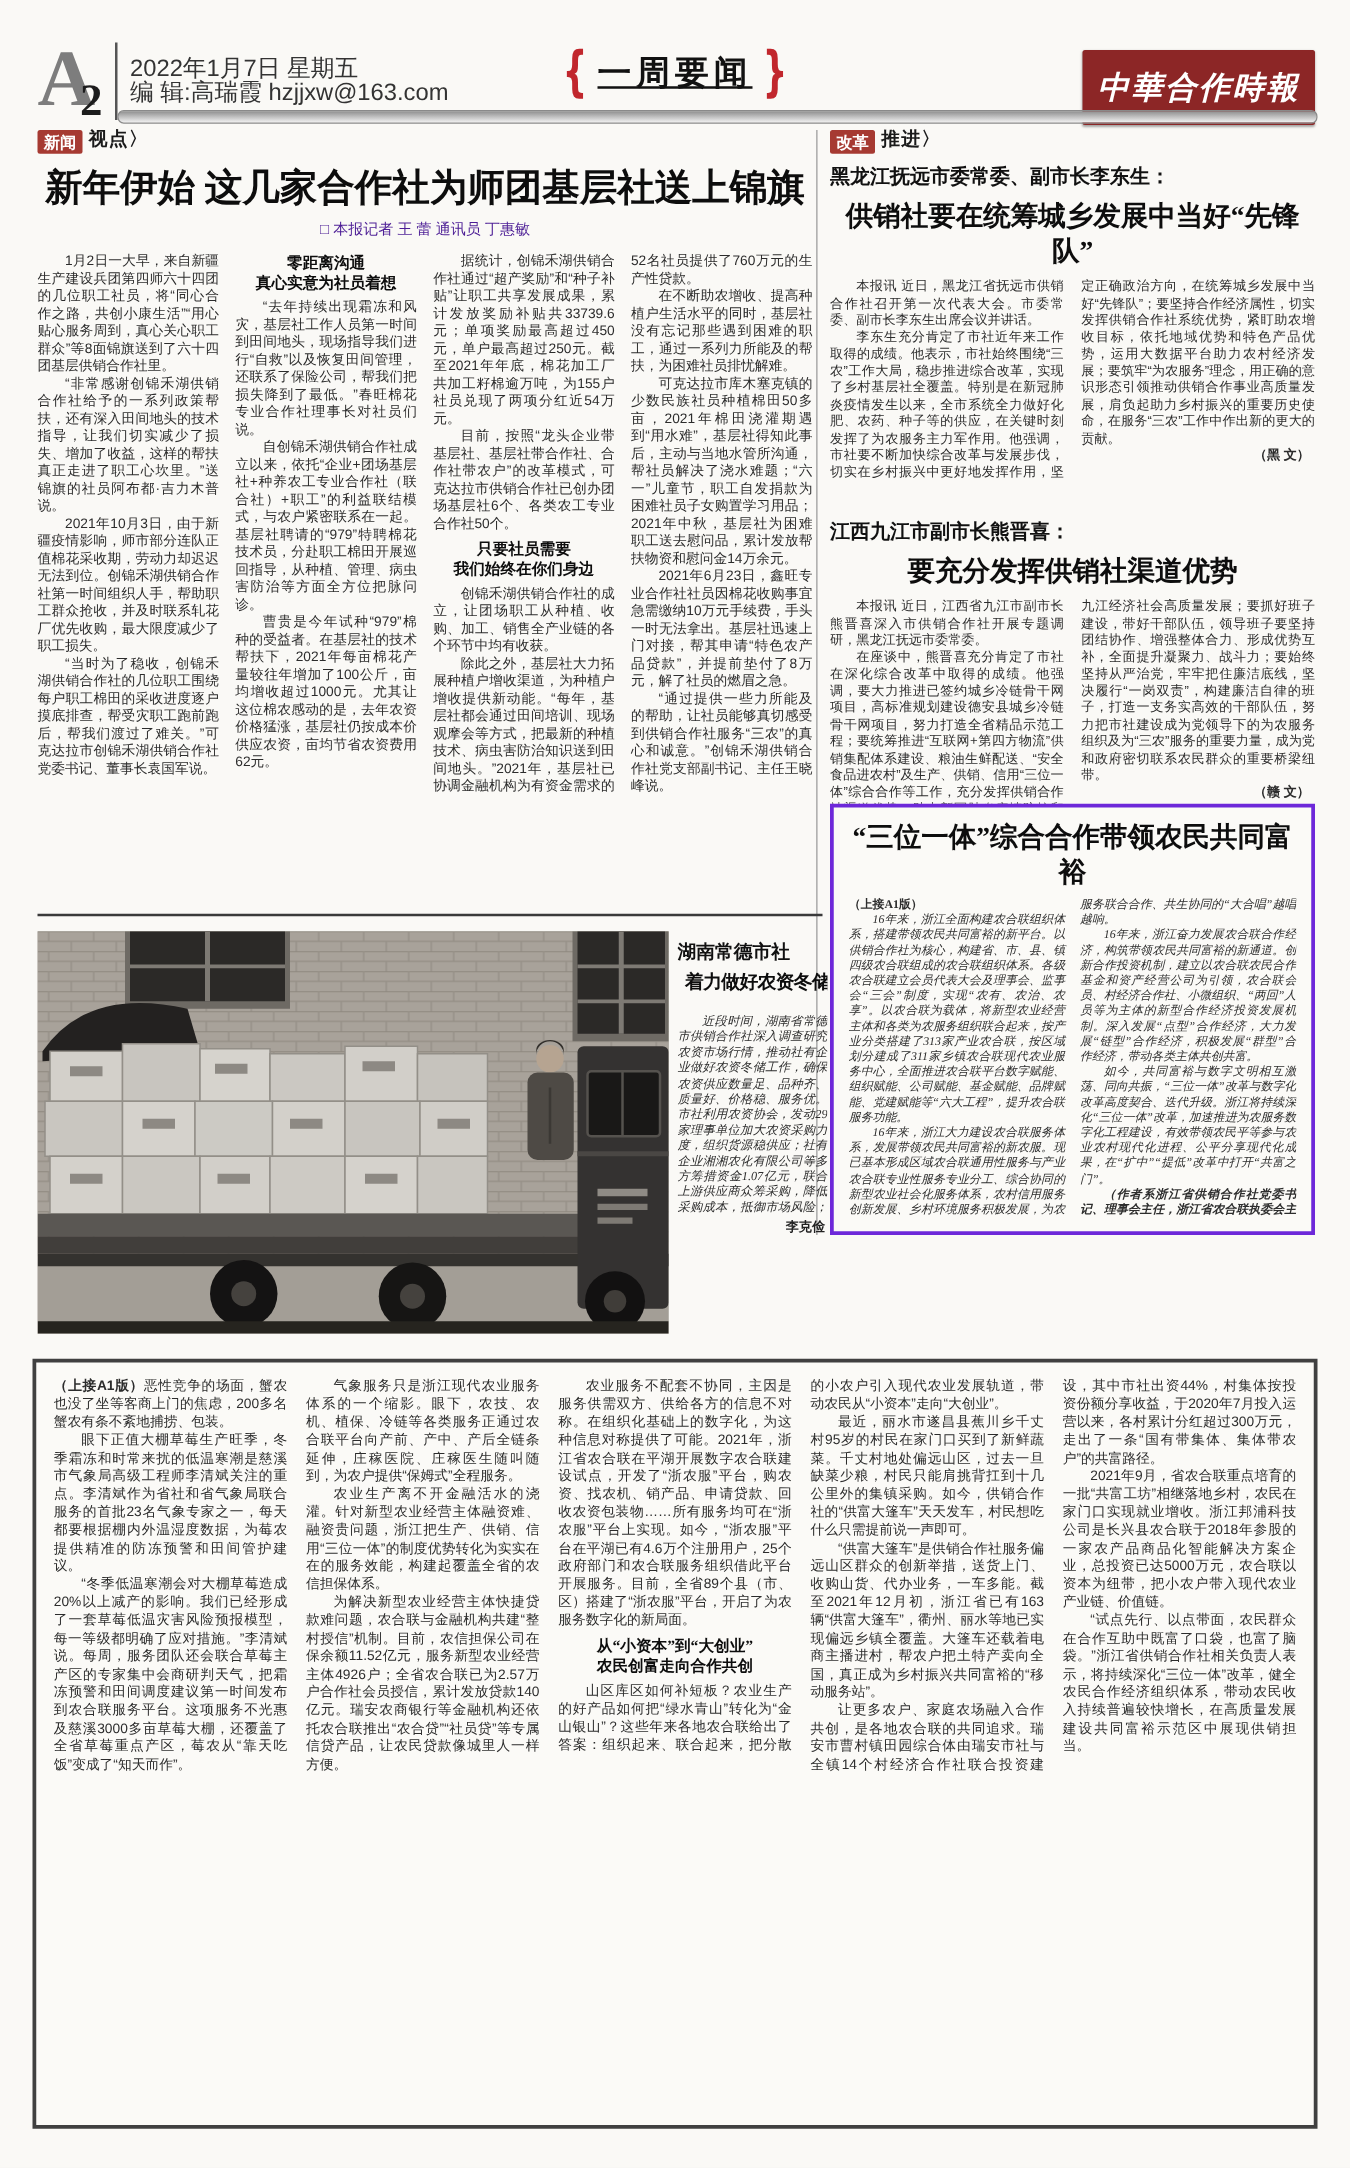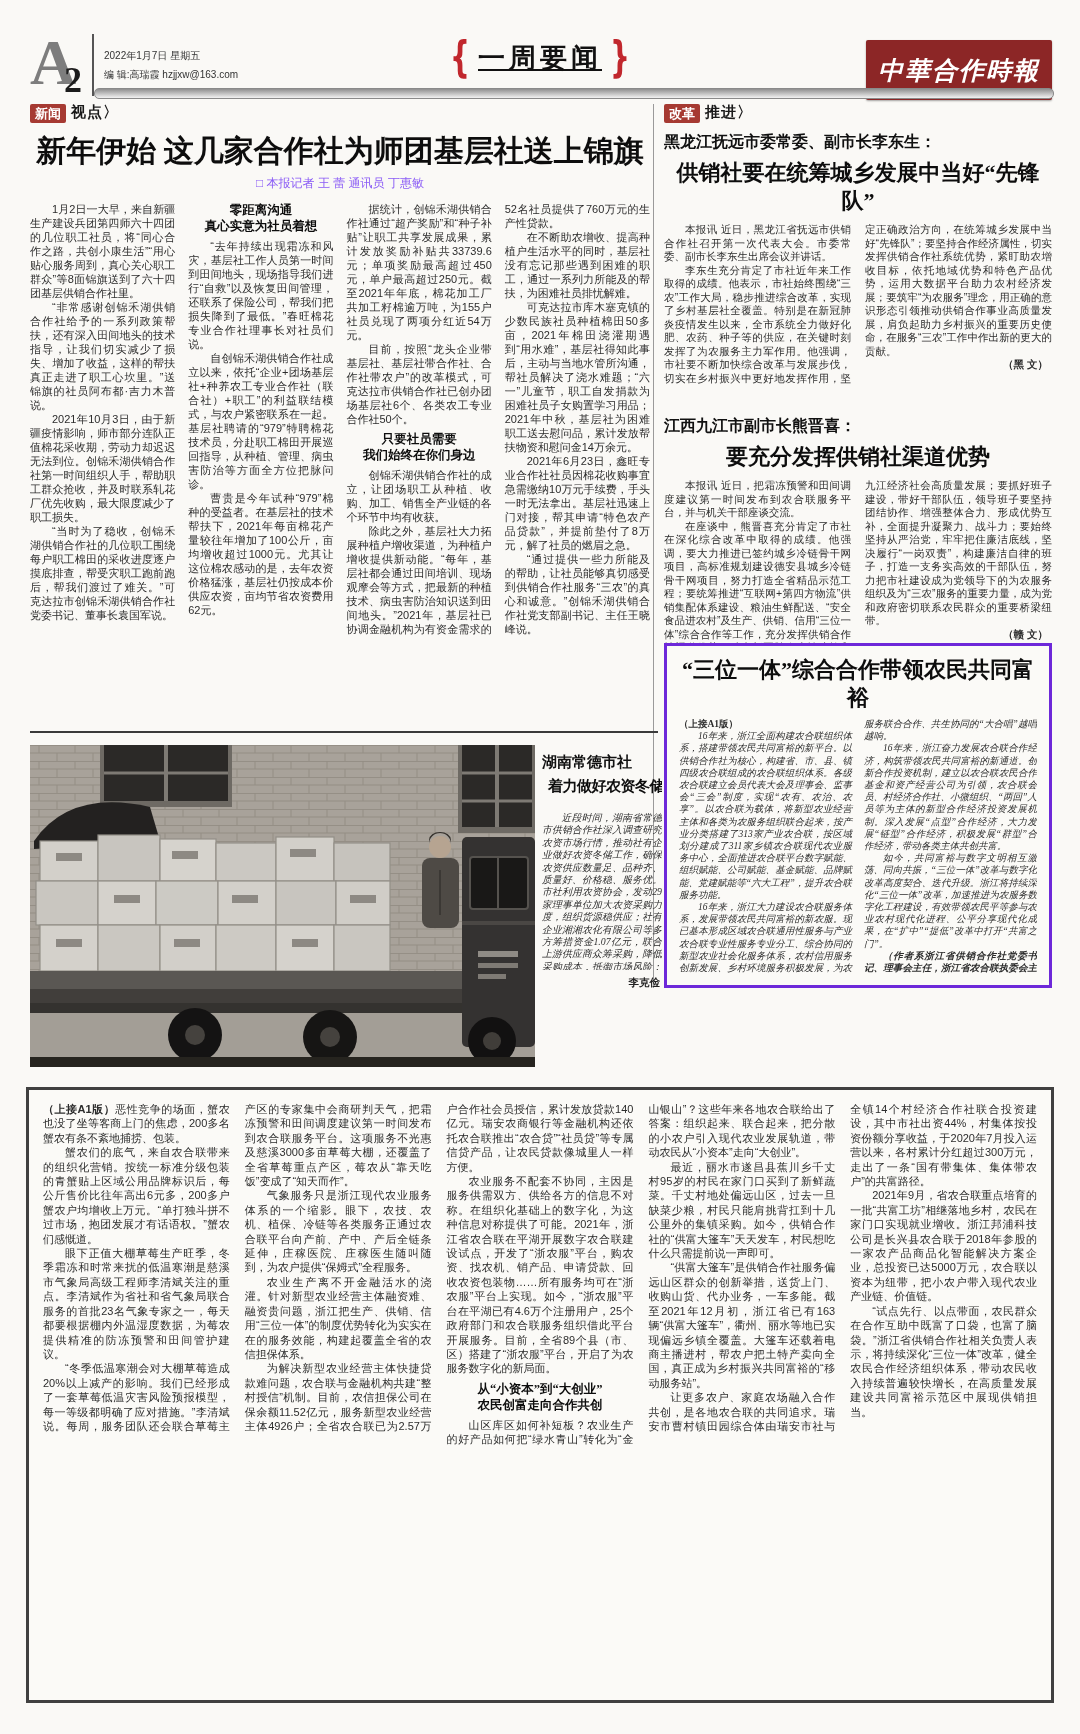--- a/index.html
+++ b/index.html
@@ -2,40 +2,40 @@
 <html><head>
 <meta charset="utf-8">
 <style>
   html,body{margin:0;padding:0;background:#f6f5f2;}
   .page{position:relative;width:1080px;height:1734px;background:#faf9f6;overflow:hidden;
         font-family:"Liberation Sans","DejaVu Sans",sans-serif;color:#232323;}
   
   .a-mark{position:absolute;left:30px;top:34px;width:62px;height:62px;border-right:2px solid #555;}
   .a-mark .A{font:bold 64px/58px "Liberation Serif",serif;color:#7d7d7d;letter-spacing:-4px;}
   .a-mark .num{font:bold 36px/36px "Liberation Serif",serif;color:#1c1c1c;position:absolute;left:34px;top:28px;}
-  .head-meta{position:absolute;left:104px;top:46px;font-size:10px;line-height:19px;color:#333;}
+  .head-meta{position:absolute;left:104px;top:46px;font-size:19px;line-height:19px;color:#333;}
   .weekly{position:absolute;left:0;top:44px;width:1080px;text-align:center;}
   .weekly .inner{display:inline-flex;align-items:center;gap:8px;}
   .brace{font:28px/1 "DejaVu Sans",sans-serif;color:#c1272d;transform:scaleY(1.55);display:inline-block;font-weight:bold;}
   .weekly-title{font:bold 27px/1 "Liberation Serif","DejaVu Serif",serif;color:#111;letter-spacing:4px;text-decoration:underline;}
   .masthead{position:absolute;left:866px;top:40px;width:186px;height:60px;background:#8c2626;
             color:#fff;display:flex;align-items:center;justify-content:center;
             font:bold italic 25px/1 "Liberation Serif","DejaVu Serif",serif;letter-spacing:2px;
             border-radius:2px;box-shadow:0 1px 2px rgba(0,0,0,.35);}
   .head-bar{position:absolute;left:94px;top:88px;width:958px;height:9px;border-radius:5px;
             background:linear-gradient(#8f8f8f,#f2f2f2);border:1px solid #8a8a8a;}
   
   .tagrow{display:flex;align-items:flex-start;gap:5px;margin-bottom:6px;}
   .tagbox{background:#a63a32;color:#fff;font:bold 13px/1 "Liberation Sans",sans-serif;padding:3px 5px;border-radius:2px;}
   .taglabel{font:bold 15px/1 "Liberation Sans",sans-serif;color:#1a1a1a;letter-spacing:1px;}
   
   .viewpoint{position:absolute;left:30px;top:104px;width:620px;}
   .vp-headline{font:bold 30px/40px "Liberation Serif","DejaVu Serif",serif;color:#0d0d0d;text-align:center;
                letter-spacing:0;margin:8px 0 4px 0;}
-  .vp-byline{text-align:center;font-size:12px;color:#8b5cf6;margin-bottom:10px;}
+  .vp-byline{text-align:center;font-size:12px;color:#4c1d95;margin-bottom:10px;}
   .cols4{column-count:4;column-gap:13px;height:505px;overflow:hidden;
          font-size:11px;line-height:14px;color:#2c2c2c;}
   
   .vrule{position:absolute;left:653px;top:104px;width:1px;height:884px;background:#9a9a9a;}
   .hrule{position:absolute;left:30px;top:731px;width:628px;height:2px;background:#3a3a3a;}
   
   .reform{position:absolute;left:664px;top:104px;width:388px;}
   .r-article{margin-bottom:14px;}
   .kicker{font:bold 16px/22px "Liberation Sans",sans-serif;color:#111;margin-top:8px;}
   .r-headline{font:bold 22px/28px "Liberation Serif","DejaVu Serif",serif;text-align:center;margin:6px 0 8px 0;color:#0d0d0d;}
@@ -143,21 +143,21 @@
           <p class="para">本报讯 近日，黑龙江省抚远市供销合作社召开第一次代表大会。市委常委、副市长李东生出席会议并讲话。</p>
           <p class="para">李东生充分肯定了市社近年来工作取得的成绩。他表示，市社始终围绕“三农”工作大局，稳步推进综合改革，实现了乡村基层社全覆盖。特别是在新冠肺炎疫情发生以来，全市系统全力做好化肥、农药、种子等的供应，在关键时刻发挥了为农服务主力军作用。他强调，市社要不断加快综合改革与发展步伐，切实在乡村振兴中更好地发挥作用，坚定正确政治方向，在统筹城乡发展中当好“先锋队”；要坚持合作经济属性，切实发挥供销合作社系统优势，紧盯助农增收目标，依托地域优势和特色产品优势，运用大数据平台助力农村经济发展；要筑牢“为农服务”理念，用正确的意识形态引领推动供销合作事业高质量发展，肩负起助力乡村振兴的重要历史使命，在服务“三农”工作中作出新的更大的贡献。</p>
           <p class="para sign">（黑 文）</p>
         </div>
     </div>
 
     <div class="r-article">
       <div class="kicker">江西九江市副市长熊晋喜：</div>
       <h2 class="r-headline">要充分发挥供销社渠道优势</h2>
       <div class="cols2 h2">
-          <p class="para">本报讯 近日，把霜冻预警和田间调度建议第一时间发布到农合联服务平台，并与机关干部座谈交流。</p>
+          <p class="para">本报讯 近日，江西省九江市副市长熊晋喜深入市供销合作社开展专题调研，黑龙江抚远市委常委。</p>
           <p class="para">在座谈中，熊晋喜充分肯定了市社在深化综合改革中取得的成绩。他强调，要大力推进已签约城乡冷链骨干网项目，高标准规划建设德安县城乡冷链骨干网项目，努力打造全省精品示范工程；要统筹推进“互联网+第四方物流”供销集配体系建设、粮油生鲜配送、“安全食品进农村”及生产、供销、信用“三位一体”综合合作等工作，充分发挥供销合作社渠道优势，助力新冠肺炎疫情防控和九江经济社会高质量发展；要抓好班子建设，带好干部队伍，领导班子要坚持团结协作、增强整体合力、形成优势互补，全面提升凝聚力、战斗力；要始终坚持从严治党，牢牢把住廉洁底线，坚决履行“一岗双责”，构建廉洁自律的班子，打造一支务实高效的干部队伍，努力把市社建设成为党领导下的为农服务组织及为“三农”服务的重要力量，成为党和政府密切联系农民群众的重要桥梁纽带。</p>
           <p class="para sign">（赣 文）</p>
         </div>
     </div>
   </section>
 
   <section class="sanwei">
     <h2 class="sw-headline">“三位一体”综合合作带领农民共同富裕</h2>
     <div class="sw-cols">
         <p class="para contag">（上接A1版）</p>
@@ -265,21 +265,20 @@
   <section class="dongchu">
     <div class="dc-org">湖南常德市社</div>
     <div class="dc-headline">着力做好农资冬储</div>
     <div class="dc-body">近段时间，湖南省常德市供销合作社深入调查研究农资市场行情，推动社有企业做好农资冬储工作，确保农资供应数量足、品种齐、质量好、价格稳、服务优。市社利用农资协会，发动29家理事单位加大农资采购力度，组织货源稳供应；社有企业湘湘农化有限公司等多方筹措资金1.07亿元，联合上游供应商众筹采购，降低采购成本，抵御市场风险；推进农资订单服务，形成农资产品质量可追溯机制；向全市系统1183个农资经营服务网点发出保供稳价倡议书。截至目前，全市系统已储备化肥5万吨、农药1559吨、种子258吨，储备量较往年同期基本持平。</div>
     <div class="dc-author">李克俭</div>
   </section>
 
   <section class="bottom">
     <div class="b-cols">
         <p class="para first"><b>（上接A1版）</b>恶性竞争的场面，蟹农也没了坐等客商上门的焦虑，200多名蟹农有条不紊地捕捞、包装。</p>
-        <p class="para">蟹农们的底气，来自农合联带来的组织化营销。按统一标准分级包装的青蟹贴上区域公用品牌标识后，每公斤售价比往年高出6元多，200多户蟹农户均增收上万元。“单打独斗拼不过市场，抱团发展才有话语权。”蟹农们感慨道。</p>
         <p class="para">眼下正值大棚草莓生产旺季，冬季霜冻和时常来扰的低温寒潮是慈溪市气象局高级工程师李清斌关注的重点。李清斌作为省社和省气象局联合服务的首批23名气象专家之一，每天都要根据棚内外温湿度数据，为莓农提供精准的防冻预警和田间管护建议。</p>
         <p class="para">“冬季低温寒潮会对大棚草莓造成20%以上减产的影响。我们已经形成了一套草莓低温灾害风险预报模型，每一等级都明确了应对措施。”李清斌说。每周，服务团队还会联合草莓主产区的专家集中会商研判天气，把霜冻预警和田间调度建议第一时间发布到农合联服务平台。这项服务不光惠及慈溪3000多亩草莓大棚，还覆盖了全省草莓重点产区，莓农从“靠天吃饭”变成了“知天而作”。</p>
         <p class="para">气象服务只是浙江现代农业服务体系的一个缩影。眼下，农技、农机、植保、冷链等各类服务正通过农合联平台向产前、产中、产后全链条延伸，庄稼医院、庄稼医生随叫随到，为农户提供“保姆式”全程服务。</p>
         <p class="para">农业生产离不开金融活水的浇灌。针对新型农业经营主体融资难、融资贵问题，浙江把生产、供销、信用“三位一体”的制度优势转化为实实在在的服务效能，构建起覆盖全省的农信担保体系。</p>
         <p class="para">为解决新型农业经营主体快捷贷款难问题，农合联与金融机构共建“整村授信”机制。目前，农信担保公司在保余额11.52亿元，服务新型农业经营主体4926户；全省农合联已为2.57万户合作社会员授信，累计发放贷款140亿元。瑞安农商银行等金融机构还依托农合联推出“农合贷”“社员贷”等专属信贷产品，让农民贷款像城里人一样方便。</p>
         <p class="para">农业服务不配套不协同，主因是服务供需双方、供给各方的信息不对称。在组织化基础上的数字化，为这种信息对称提供了可能。2021年，浙江省农合联在平湖开展数字农合联建设试点，开发了“浙农服”平台，购农资、找农机、销产品、申请贷款、回收农资包装物……所有服务均可在“浙农服”平台上实现。如今，“浙农服”平台在平湖已有4.6万个注册用户，25个政府部门和农合联服务组织借此平台开展服务。目前，全省89个县（市、区）搭建了“浙农服”平台，开启了为农服务数字化的新局面。</p>
         <p class="para subhead">从“小资本”到“大创业”
 农民创富走向合作共创</p>
         <p class="para">山区库区如何补短板？农业生产的好产品如何把“绿水青山”转化为“金山银山”？这些年来各地农合联给出了答案：组织起来、联合起来，把分散的小农户引入现代农业发展轨道，带动农民从“小资本”走向“大创业”。</p>
         <p class="para">最近，丽水市遂昌县蕉川乡千丈村95岁的村民在家门口买到了新鲜蔬菜。千丈村地处偏远山区，过去一旦缺菜少粮，村民只能肩挑背扛到十几公里外的集镇采购。如今，供销合作社的“供富大篷车”天天发车，村民想吃什么只需提前说一声即可。</p>

